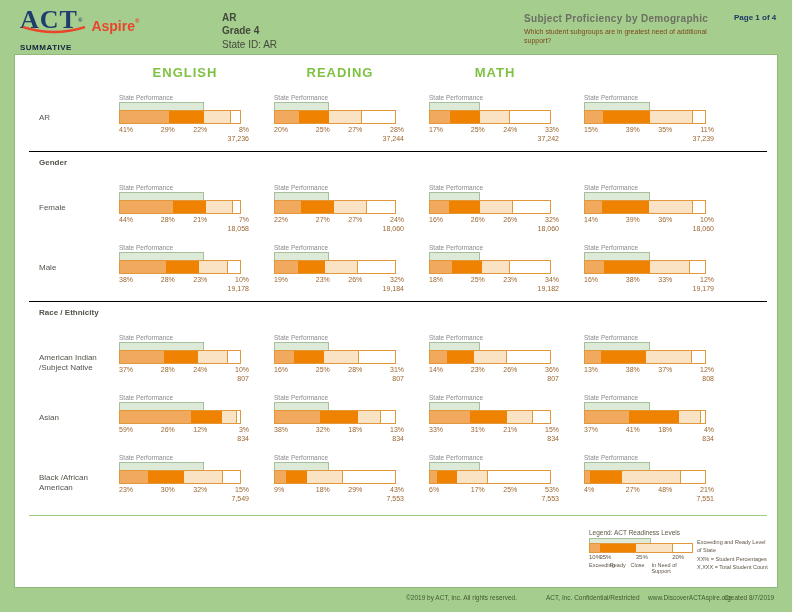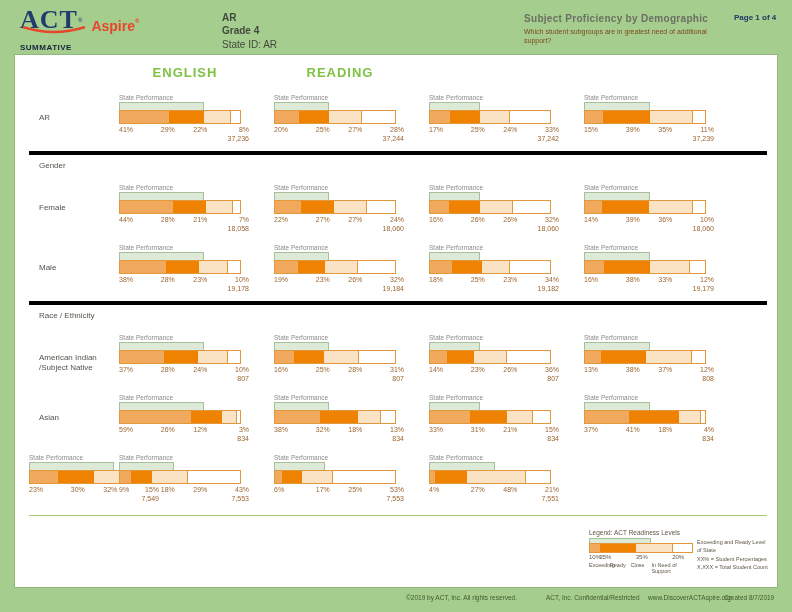--- a/index.html
+++ b/index.html
@@ -30,21 +30,21 @@
   
   .sheet { position:absolute; left:14px; top:54px; width:764px; height:534px; background:#FFFFFF; border:1px solid #8FB87A; }
   .content { position:relative; width:100%; height:100%; padding:10px 10px 0 14px; }
 
   .subj-row { display:grid; grid-template-columns:90px 155px 155px 155px 155px; height:26px; }
   .subj-hdr { font-size:13px; font-weight:bold; color:#7FC242; letter-spacing:1px; text-align:center; width:132px; }
 
   .grid-rows { }
   .drow { display:grid; grid-template-columns:90px 155px 155px 155px 155px; height:60px; }
   .row-label { font-size:8px; color:#51554B; padding:22px 2px 0 10px; white-space:pre-line; line-height:1.3; }
-  .section-row { height:30px; border-top:4px solid #000000; padding:6px 0 0 10px; }
+  .section-row { height:30px; border-top:1px solid #000000; padding:6px 0 0 10px;font-weight:bold; }
   .section-label { font-size:8px; color:#51554B; }
 
   .cell { position:relative; padding-top:3px; }
   .sp-label { font-size:6.5px; color:#8A8A8A; margin-bottom:1px; }
   .chartbox { position:relative; width:122px; }
   .overlay { height:8px; background:#DEEAD8; border:1px solid #A8BF9C; border-bottom:none; }
   .bar { display:flex; width:122px; height:14px; border:1px solid #E2973B; background:#fff; }
   .seg { height:100%; }
   .seg-exceeding { background:#F1A95E; }
   .seg-ready { background:#EF8200; }
@@ -106,20 +106,21 @@
   </div>
   <div class="page-ind">Page 1 of 4</div>
 </div>
 
 <div class="sheet">
   <div class="content">
     <div class="subj-row">
       <div></div>
       <div class="subj-hdr">ENGLISH</div>
       <div class="subj-hdr">READING</div>
+      <div class="subj-hdr">MATH</div>
     </div>
     <div class="grid-rows" id="grid">
         <div class="drow">
           <div class="row-label">AR</div>
           <div class="cell">
             <div class="sp-label">State Performance</div>
             <div class="chartbox">
               <div class="overlay" style="width: 70%;"></div>
               <div class="bar">
                 <div class="seg seg-exceeding" style="width: 41%;"></div>
@@ -511,20 +512,22 @@
             <div class="pcts">
               <div class="pct">37%</div>
               <div class="pct">41%</div>
               <div class="pct">18%</div>
               <div class="pct">4%</div>
             </div>
             <div class="total">834</div>
           </div>
         </div>
         <div class="drow">
+          <div class="row-label">Black /African
+American</div>
           <div class="cell">
             <div class="sp-label">State Performance</div>
             <div class="chartbox">
               <div class="overlay" style="width: 70%;"></div>
               <div class="bar">
                 <div class="seg seg-exceeding" style="width: 23%;"></div>
                 <div class="seg seg-ready" style="width: 30%;"></div>
                 <div class="seg seg-close" style="width: 32%;"></div>
                 <div class="seg seg-need" style="width: 15%;"></div>
               </div>

